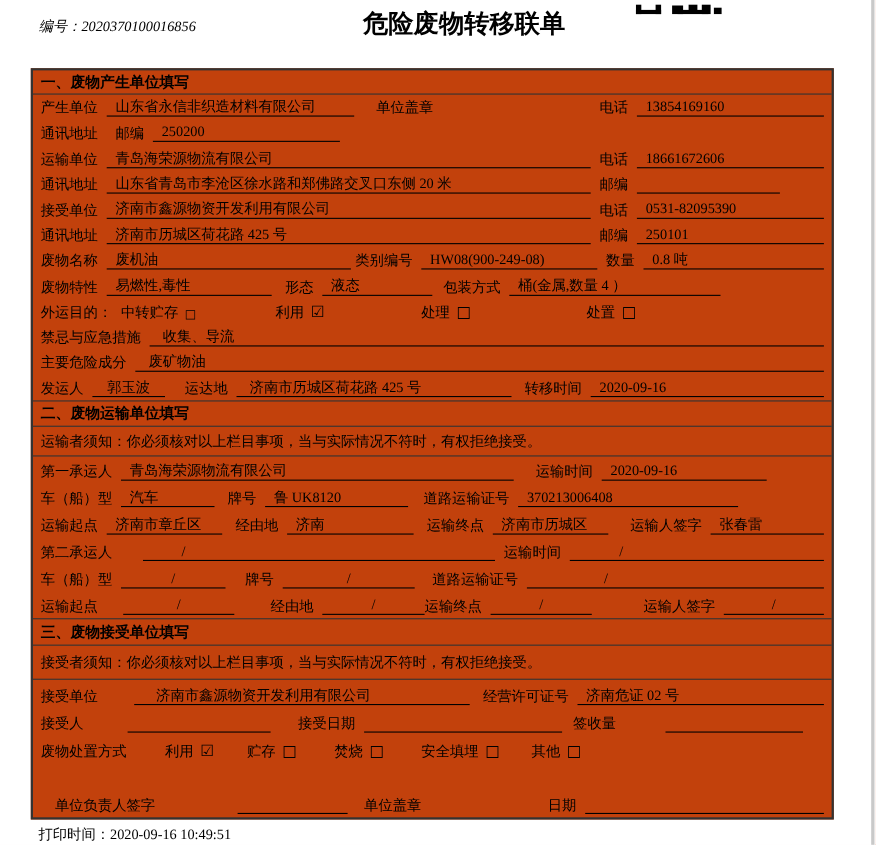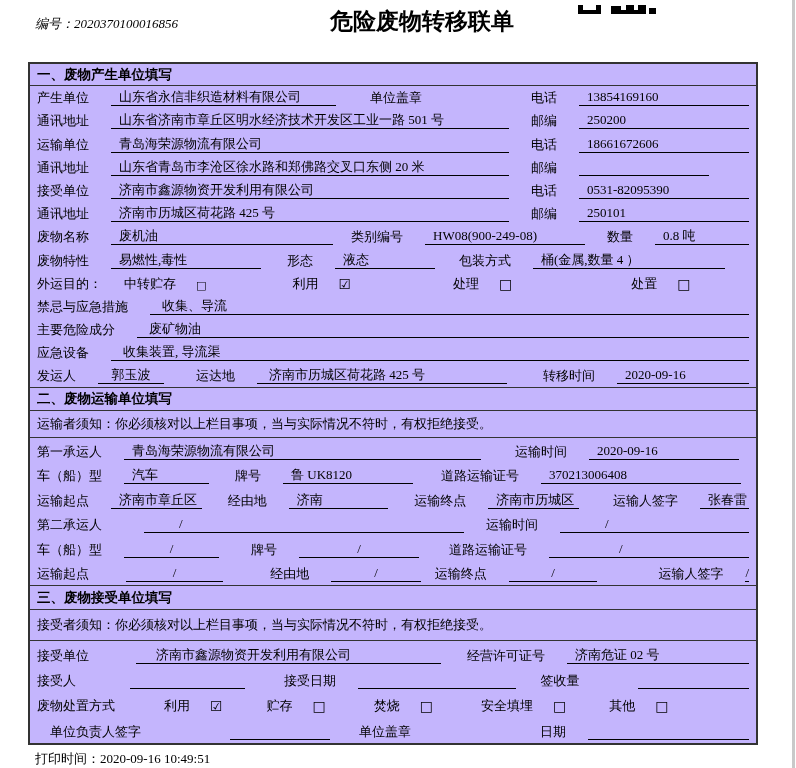--- a/index.html
+++ b/index.html
@@ -14,31 +14,31 @@
 
   
   .print-line{position:absolute;left:35px;top:750px;font-size:13px;white-space:nowrap;}
 
   
   .edge{position:absolute;right:1px;top:0;width:3px;height:768px;background:#c9c9c9;}
 
   
   .form{position:absolute;left:28px;top:62px;width:730px;height:683px;
         border:2px solid #333;box-sizing:border-box;display:flex;flex-direction:column;
-        background:#c4b5fd;}
+        background:#c2410c;}
   .sec{display:flex;align-items:center;font-weight:bold;font-size:13.5px;
        padding-left:7px;border-bottom:1px solid #333;box-sizing:border-box;}
   .sec.bt{border-top:1px solid #333;}
   .sech1{height:22px}.sech2{height:24px}.sech3{height:25px}
   .notice{display:flex;align-items:center;font-size:13px;padding-left:7px;
           border-bottom:1px solid #333;box-sizing:border-box;}
   .n2{height:27px}.n3{height:31px}
 
   .row{display:flex;align-items:flex-end;padding:0 7px 3px 7px;font-size:13px;
-       box-sizing:border-box;gap:14px;}
+       box-sizing:border-box;}
   .h1{height:23.2px}.h2{height:24.5px}.h3{height:25.3px}
   .row span{line-height:16px;}
   .lb{white-space:nowrap;margin-right:8px;}
   .fl{border-bottom:1px solid #000;white-space:nowrap;padding:0 2px 0 8px;box-sizing:border-box;}
   .fl.c{text-align:center;padding:0;}
   .sp{flex:1;}
   .grow{flex:1;}
   .cb{font-family:"DejaVu Sans",sans-serif;font-size:14px;line-height:14px;margin-left:6px;}
   .cb.sm{font-size:11px;line-height:12px;}
   .flex1{flex:1;padding-left:20px;}
@@ -75,21 +75,20 @@
       <span class="lb">产生单位</span>
       <span class="fl" style="width:225px">山东省永信非织造材料有限公司</span>
       <span class="lb" style="margin-left:20px;margin-right:0">单位盖章</span>
       <span class="sp"></span>
       <span class="lb">电话</span>
       <span class="fl" style="width:170px">13854169160</span>
     </div>
 
     <div class="row h1">
       <span class="lb">通讯地址</span>
-      <span class="fl grow">山东省济南市章丘区明水经济技术开发区工业一路 501 号</span>
       <span class="lb" style="margin-left:8px">邮编</span>
       <span class="fl" style="width:170px">250200</span>
     </div>
 
     <div class="row h1">
       <span class="lb">运输单位</span>
       <span class="fl grow">青岛海荣源物流有限公司</span>
       <span class="lb" style="margin-left:8px">电话</span>
       <span class="fl" style="width:170px">18661672606</span>
     </div>
@@ -148,31 +147,27 @@
     <div class="row h1">
       <span class="lb">禁忌与应急措施</span>
       <span class="fl grow" style="padding-left:12px">收集、导流</span>
     </div>
 
     <div class="row h1">
       <span class="lb">主要危险成分</span>
       <span class="fl grow" style="padding-left:12px">废矿物油</span>
     </div>
 
-    <div class="row h1">
-      <span class="lb">应急设备</span>
-      <span class="fl grow" style="padding-left:12px">收集装置, 导流渠</span>
-    </div>
 
     <div class="row h1">
       <span class="lb">发运人</span>
       <span class="fl c" style="width:66px">郭玉波</span>
       <span class="lb" style="margin-left:18px">运达地</span>
       <span class="fl" style="width:250px;padding-left:12px">济南市历城区荷花路 425 号</span>
-      <span class="lb" style="margin-left:22px">转移时间</span>
+      <span class="lb" style="margin-left:12px">转移时间</span>
       <span class="fl grow">2020-09-16</span>
     </div>
 
     <div class="sec bt sech2">
       <span>二、废物运输单位填写</span>
     </div>
     <div class="notice n2">运输者须知：你必须核对以上栏目事项，当与实际情况不符时，有权拒绝接受。</div>
 
     <div class="row h2">
       <span class="lb">第一承运人</span>

